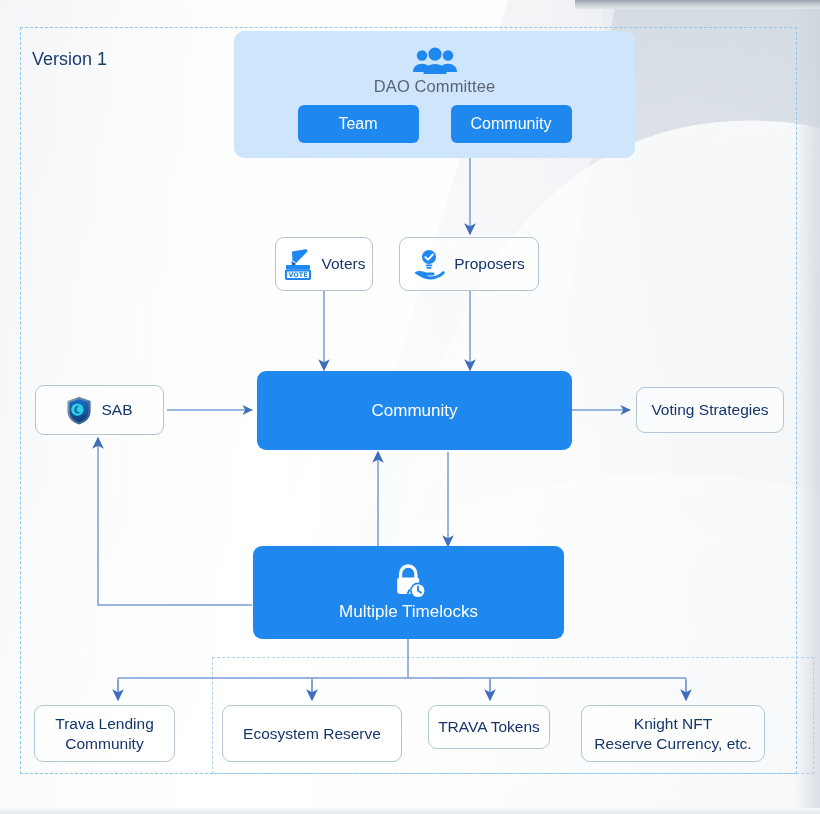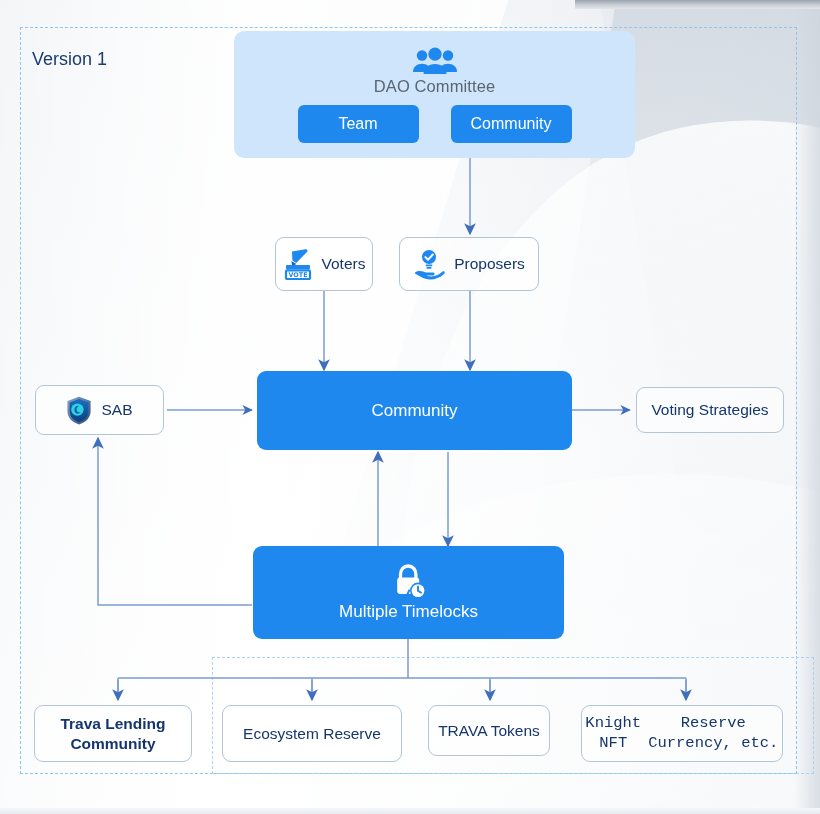--- a/index.html
+++ b/index.html
@@ -240,31 +240,31 @@
         <rect x="7.2" y="13.6" width="22" height="16.4" rx="3" fill="#ffffff"></rect>
         <path d="M19.2 26.4 L17 31.2" stroke="#1e88ef" stroke-width="2" stroke-linecap="round"></path>
         <circle cx="28" cy="26.6" r="8" fill="#1e88ef"></circle>
         <circle cx="28" cy="26.6" r="6.4" fill="#ffffff"></circle>
         <path d="M28 22.5 V26.8 L31 28.6" stroke="#1e88ef" stroke-width="1.9" fill="none" stroke-linecap="round"></path>
       </svg>
     </span>
     <span>Multiple Timelocks</span>
   </div>
 
-  <div class="node box-outline" style="left:34px;top:705px;width:158px;height:57px;flex-direction:column;font-weight:bold;">
+  <div class="node box-outline" style="left:34px;top:705px;width:141px;height:57px;flex-direction:column;">
     <span>Trava Lending</span>
     <span>Community</span>
   </div>
 
   <div class="node box-outline" style="left:222px;top:705px;width:180px;height:57px;flex-direction:column;">
     <span>Ecosystem Reserve</span>
   </div>
 
-  <div class="node box-outline" style="left:428px;top:705px;width:122px;height:51px;flex-direction:column;">
+  <div class="node box-outline" style="left:428px;top:705px;width:122px;height:44px;flex-direction:column;">
     <span>TRAVA Tokens</span>
   </div>
 
-  <div class="node box-outline" style="left:581px;top:705px;width:202px;height:57px;flex-direction:row;font-family:Liberation Mono, monospace;">
+  <div class="node box-outline" style="left:581px;top:705px;width:184px;height:57px;flex-direction:column;">
     <span>Knight NFT</span>
     <span>Reserve Currency, etc.</span>
   </div>
 
 </div>
 
 </body></html>

